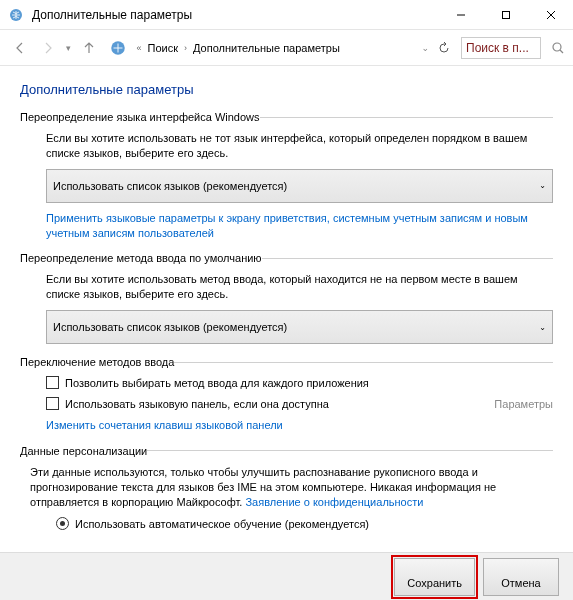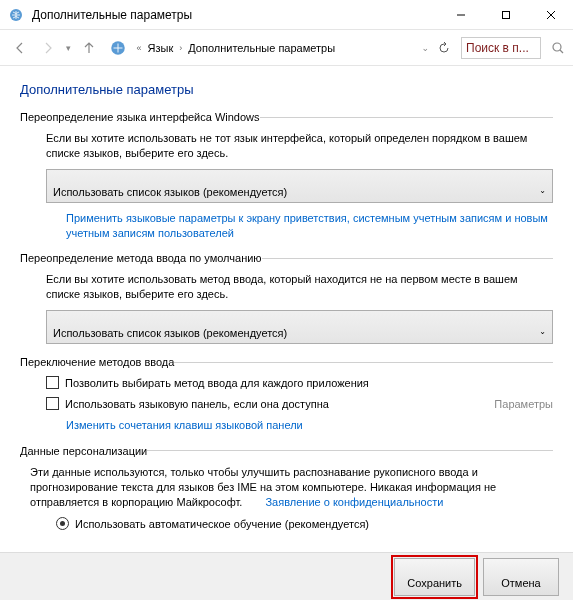--- a/index.html
+++ b/index.html
@@ -26,24 +26,24 @@
     
     .section { margin-bottom: 12px; }
     .section-header { display: flex; align-items: center; margin-bottom: 8px; white-space: nowrap; }
     .section-header .label { font-size: 11px; color: #000; }
     .section-header .line { flex: 1; height: 1px; background: #d0d0d0; }
     .section-body { padding-left: 26px; }
     .section-body.personalization { padding-left: 10px; }
     
     .desc { font-size: 11px; color: #000; margin-bottom: 8px; line-height: 1.35; }
     
-    .dropdown { width: 100%; height: 22px; border: 1px solid #adadad; background: linear-gradient(#f0f0f0, #e5e5e5); display: flex; padding: 16px 6px; font-size: 11px; justify-content: space-between; margin-bottom: 8px; gap: 19px; }
+    .dropdown { width: 100%; height: 22px; border: 1px solid #adadad; background: linear-gradient(#f0f0f0, #e5e5e5); display: flex; align-items: center; padding: 16px 6px; font-size: 11px; justify-content: space-between; margin-bottom: 8px; gap: 19px; }
     .dropdown .chev { font-size: 8px; }
     
-    .link { color: #0066cc; font-size: 11px; line-height: 1.35; margin-left: 20px; }
+    .link { color: #0066cc; font-size: 11px; line-height: 1.35; }
     
     .checkbox-row { display: flex; align-items: center; gap: 6px; margin-bottom: 8px; }
     .checkbox { width: 13px; height: 13px; border: 1px solid #333; background: #fff; flex-shrink: 0; }
     .check-label { font-size: 11px; }
     
     .params-link-row { display: flex; }
     .params-link { margin-left: auto; color: #888; font-size: 11px; }
     
     .radio-row { display: flex; align-items: flex-end; gap: 6px; padding-left: 26px; }
     .radio { width: 13px; height: 13px; border: 1px solid #333; border-radius: 50%; display: flex; align-items: center; justify-content: center; }
@@ -104,21 +104,21 @@
       </svg>
     </div>
   <div class="breadcrumb">
     <div class="crumb-icon">
         <svg viewBox="0 0 16 16">
           <circle cx="8" cy="8" r="6" fill="#5a9bd5"></circle>
           <path d="M4 8 h8 M8 4 v8" stroke="#fff" stroke-width="0.8" fill="none"></path>
         </svg>
       </div>
     <span class="sep">«</span>
-    <span>Язык</span>
+    <span>Поиск</span>
     <span class="sep">›</span>
     <span>Дополнительные параметры</span>
   </div>
   <div class="refresh-area">
     <span class="nav-chevron">⌄</span>
     <div>
         <svg width="14" height="14" viewBox="0 0 14 14">
           <path d="M11 7 A4 4 0 1 1 7 3 L9 3 M7 1 L9 3 L7 5" stroke="#555" stroke-width="1" fill="none"></path>
         </svg>
       </div>

